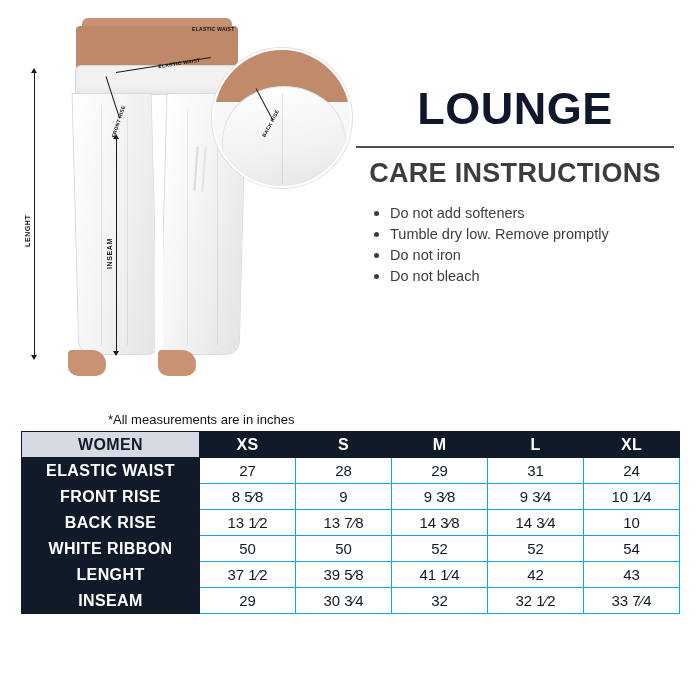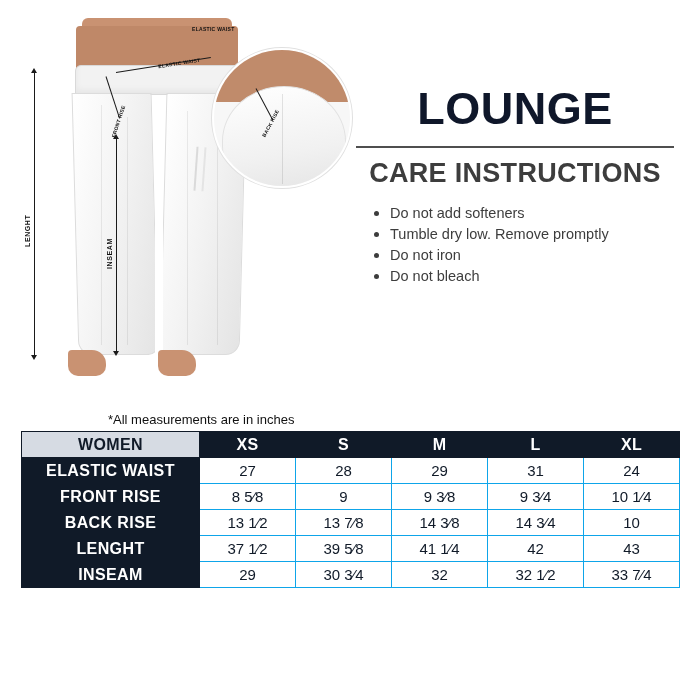--- a/index.html
+++ b/index.html
@@ -379,20 +379,28 @@
         </tr>
         <tr>
           <th>BACK RISE</th>
           <td>13 1⁄2</td>
           <td>13 7⁄8</td>
           <td>14 3⁄8</td>
           <td>14 3⁄4</td>
           <td>10</td>
         </tr>
         <tr>
+          <th>WHITE RIBBON</th>
+          <td>50</td>
+          <td>50</td>
+          <td>52</td>
+          <td>52</td>
+          <td>54</td>
+        </tr>
+        <tr>
           <th>LENGHT</th>
           <td>37 1⁄2</td>
           <td>39 5⁄8</td>
           <td>41 1⁄4</td>
           <td>42</td>
           <td>43</td>
         </tr>
         <tr>
           <th>INSEAM</th>
           <td>29</td>

